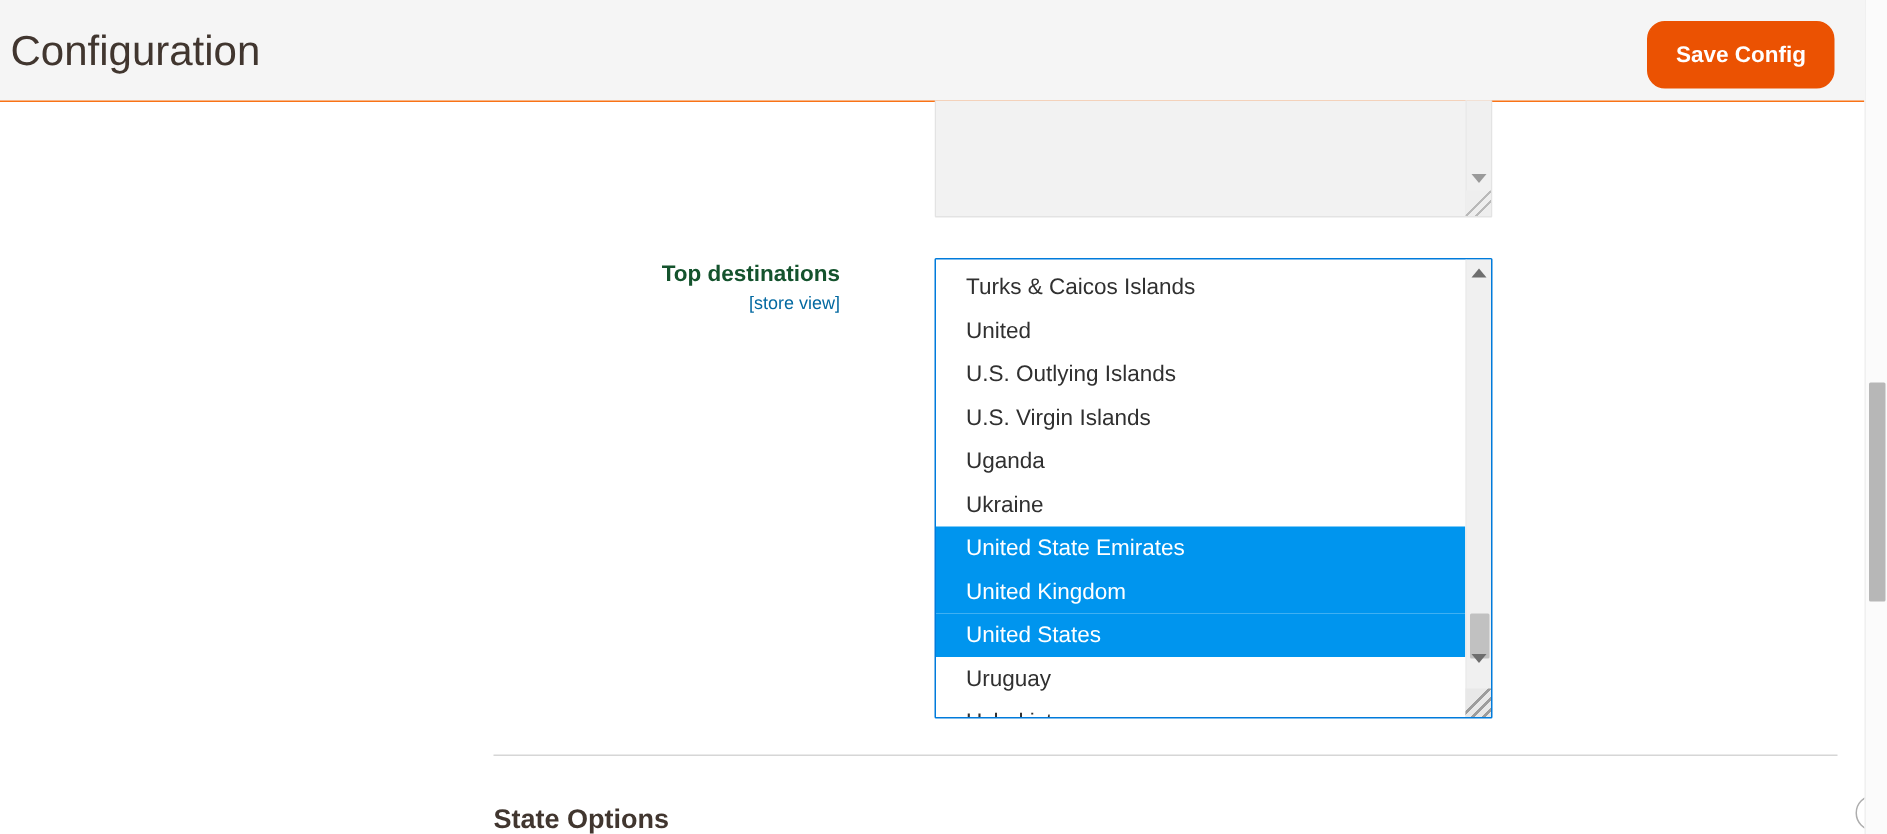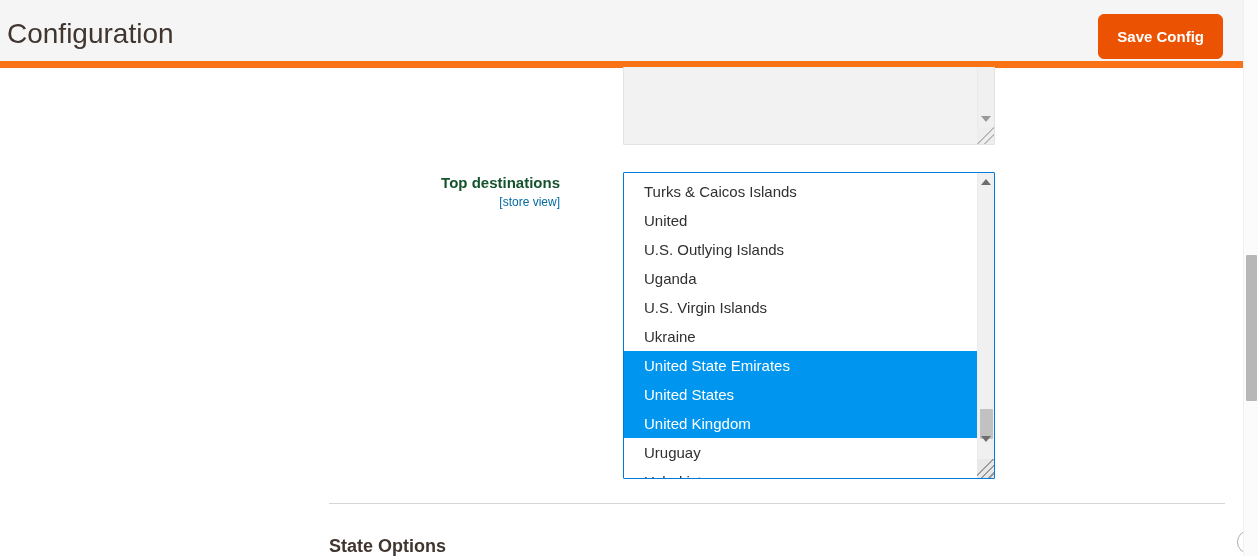--- a/index.html
+++ b/index.html
@@ -18,41 +18,41 @@
     background: #ffffff;
   }
 
   
   .page-header {
     position: absolute;
     top: 0; left: 0;
     width: 1243px;
     height: 68px;
     background: #f5f5f5;
-    border-bottom: 7px solid #f97316;
+    border-bottom: 1px solid #f97316;
   }
   .page-title {
     position: absolute;
     left: 7px;
     top: 17px;
     font-size: 28px;
     font-weight: 400;
     color: #41362f;
     letter-spacing: 0px;
     line-height: 34px;
     white-space: nowrap;
   }
   .save-config-button {
     position: absolute;
     right: 20px;
     top: 14px;
     background: #eb5202;
     color: #ffffff;
     border: 1px solid #eb5202;
-    border-radius: 6px;
+    border-radius: 12px;
     font-family: "Liberation Sans", sans-serif;
     font-size: 15px;
     font-weight: bold;
     padding: 0 18px;
     height: 45px;
     line-height: 43px;
     cursor: pointer;
     white-space: nowrap;
   }
 
@@ -302,26 +302,26 @@
       <div class="field-label">
         <span class="label-main">Top destinations</span>
         <span class="label-scope">[store view]</span>
       </div>
 
       <div class="select-focus-wrap">
         <div class="select-list">
           <div class="opt first">Turks &amp; Caicos Islands</div>
           <div class="opt">United</div>
           <div class="opt">U.S. Outlying Islands</div>
+          <div class="opt">U.S. Virgin Islands</div>
           <div class="opt">Uganda</div>
-          <div class="opt">U.S. Virgin Islands</div>
           <div class="opt">Ukraine</div>
           <div class="opt selected">United State Emirates</div>
+          <div class="opt selected">United Kingdom</div>
           <div class="opt selected">United States</div>
-          <div class="opt selected">United Kingdom</div>
           <div class="opt">Uruguay</div>
           <div class="opt">Uzbekistan</div>
         </div>
         <div class="focus-scrollbar">
           <span class="sb-arrow-up"></span>
           <span class="sb-thumb"></span>
           <span class="sb-arrow-down"></span>
         </div>
         <div class="focus-resize"></div>
       </div>

